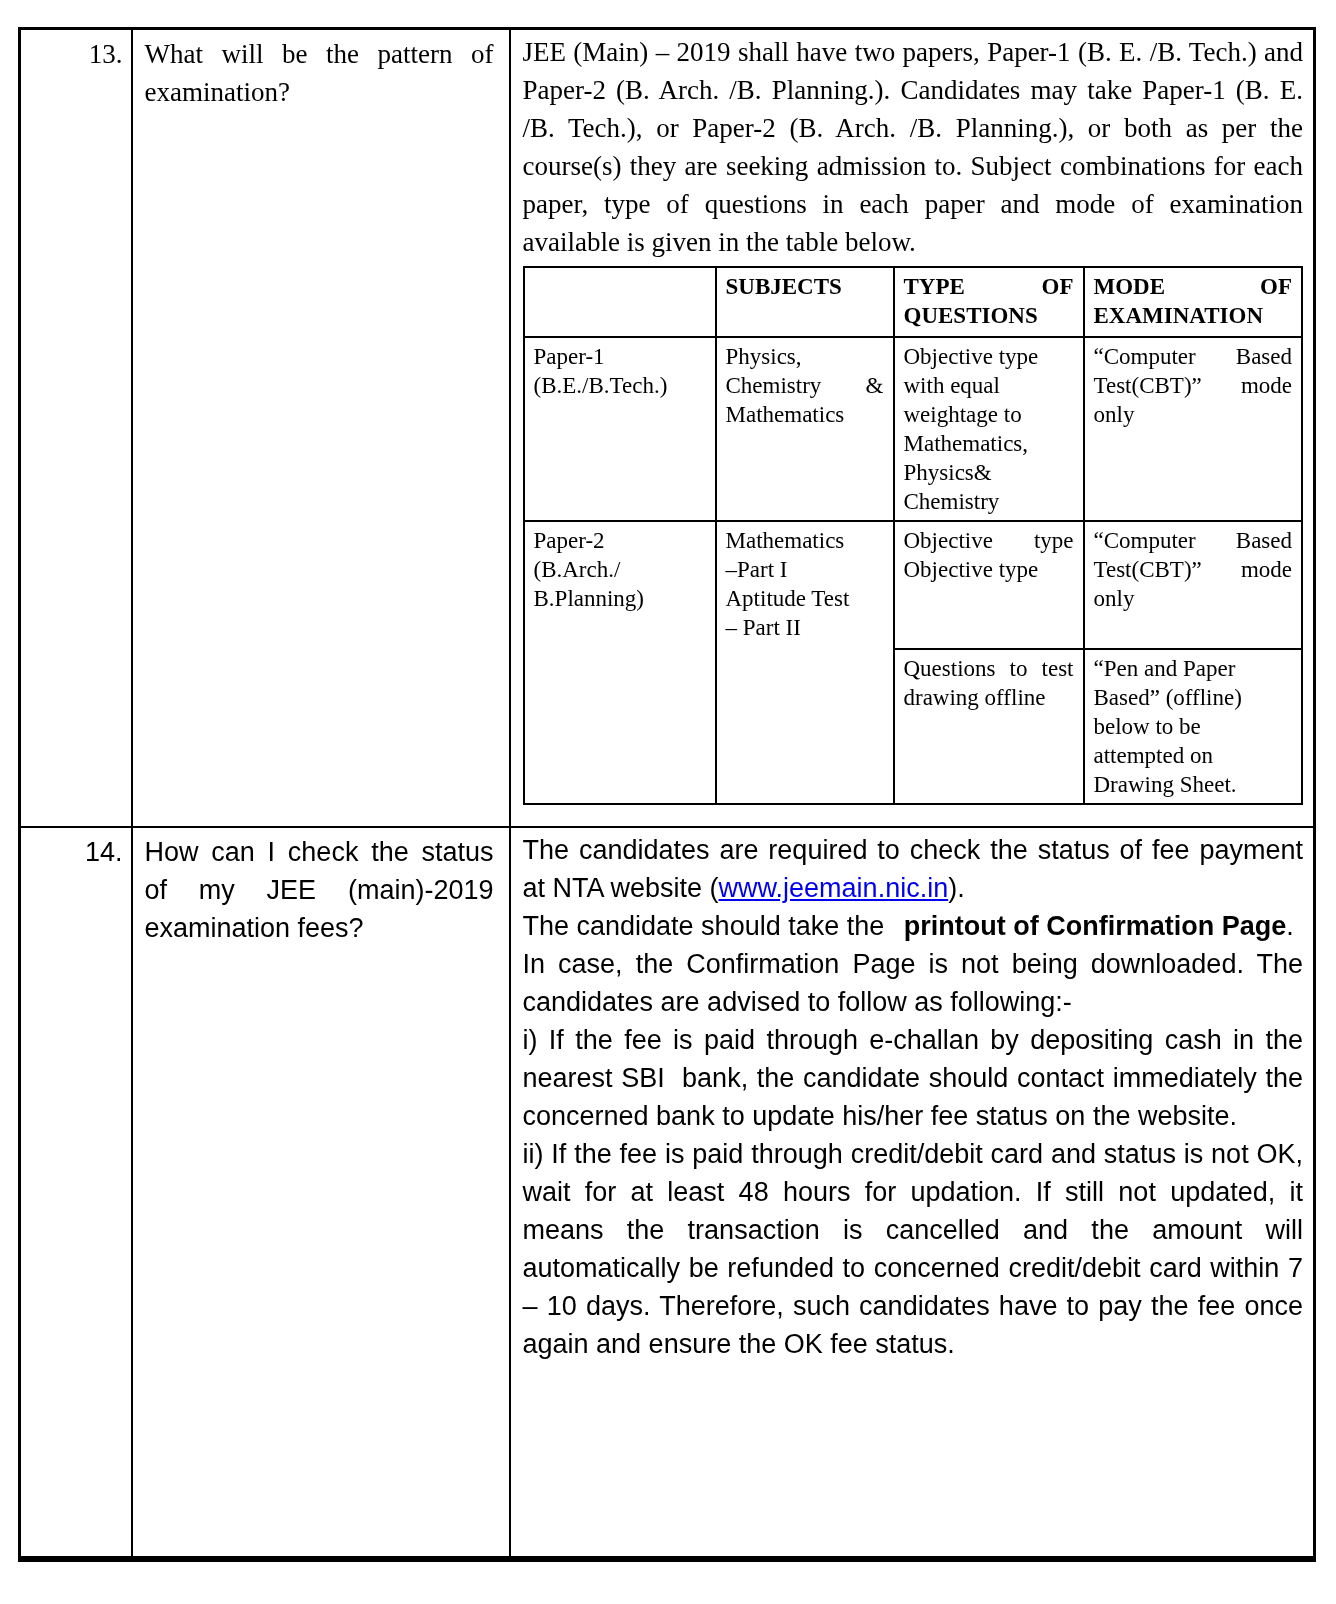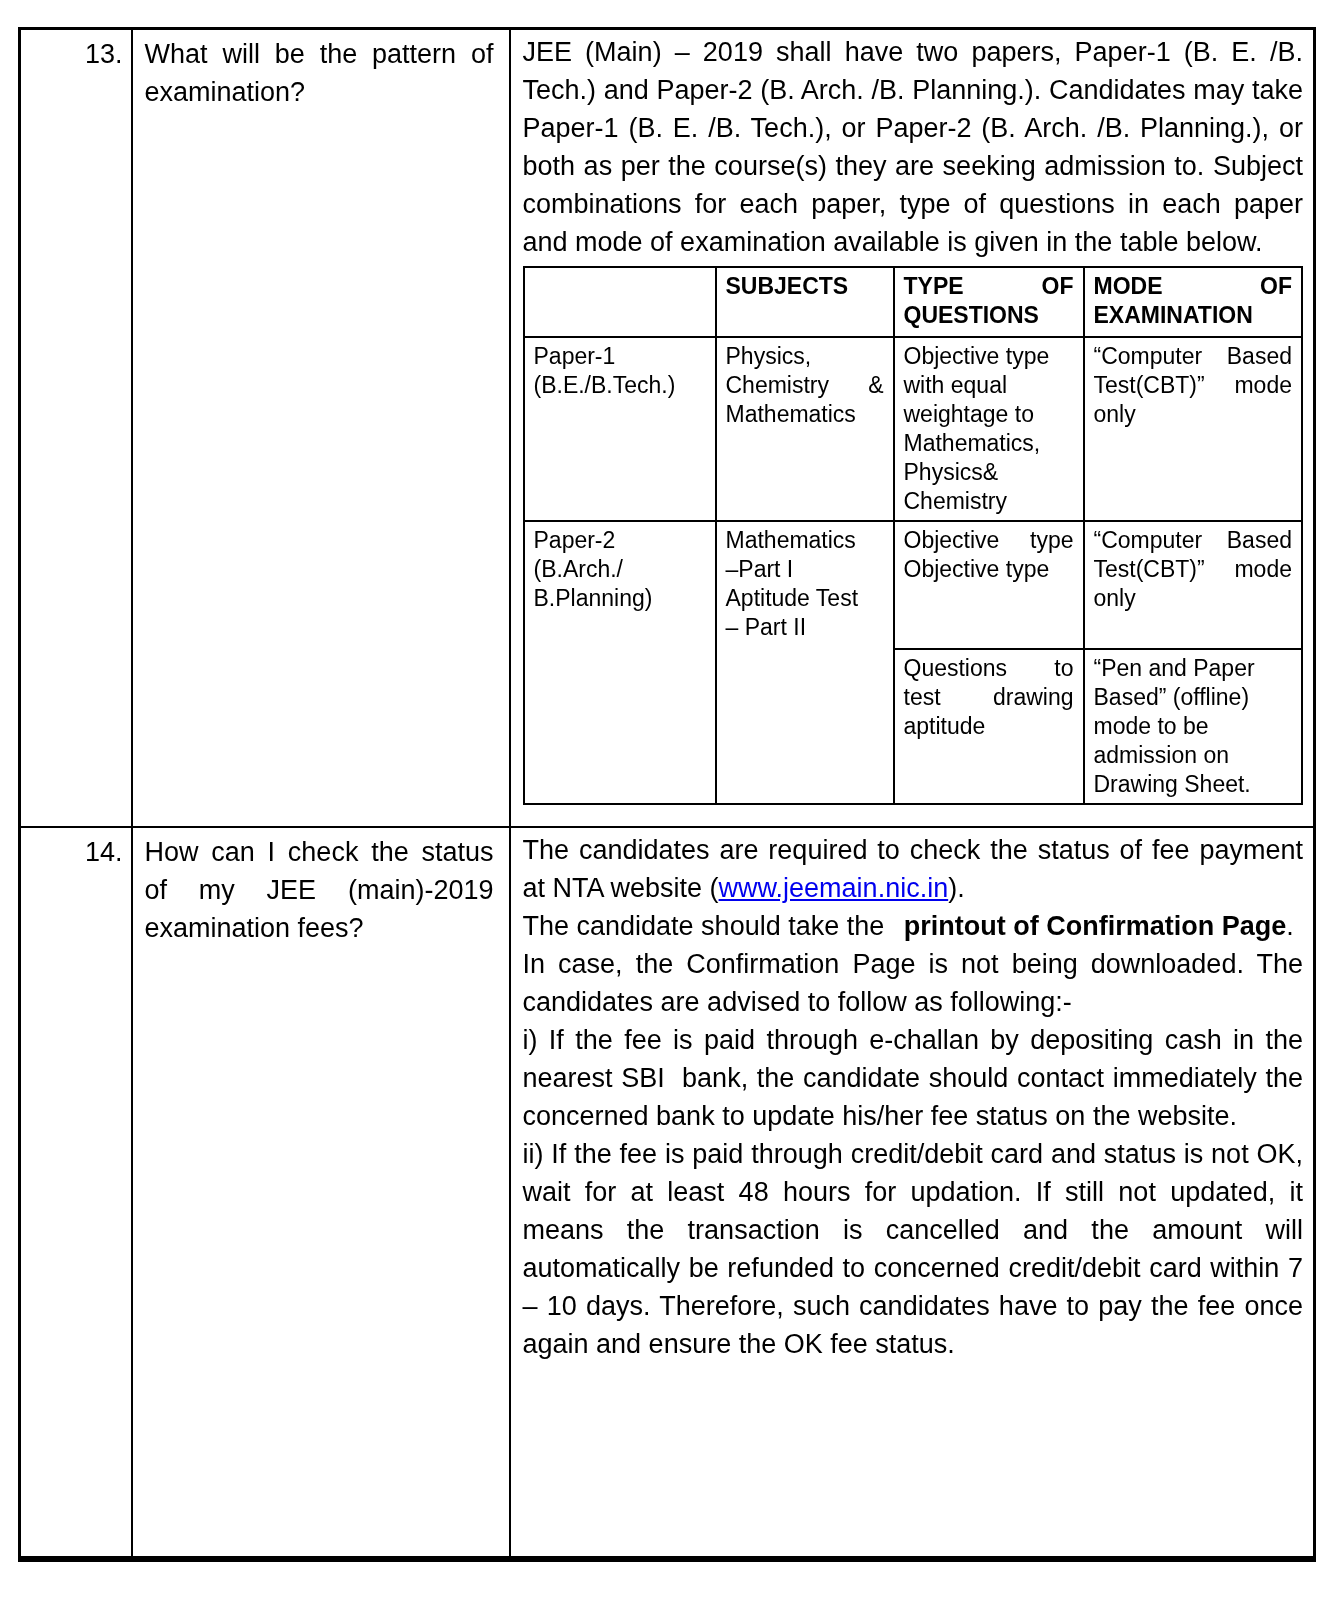--- a/index.html
+++ b/index.html
@@ -9,21 +9,21 @@
     font-family:"Liberation Sans","DejaVu Sans",sans-serif;
   }
   .page { position:relative; width:1336px; height:1604px; overflow:hidden; background:#fff; }
 
   table.faq {
     position:absolute; left:18px; top:27px; width:1298px; height:1535px;
     border-collapse:collapse; table-layout:fixed;
     border:3px solid #000; border-bottom-width:6px;
   }
   table.faq > tbody > tr > td { border:2px solid #000; vertical-align:top; }
-  tr.r13 { height:798px; }
+  tr.r13 { height:798px;font-family:Liberation Serif, serif; }
 
   td.num { text-align:right; padding:5px 8px 0 0; font-size:27px; line-height:38px; }
   td.q   { padding:5px 15px 16px 12px; font-size:27px; line-height:38px; text-align:justify; }
   td.a   { padding:3px 10px 0 12px; font-size:27px; line-height:38px; }
   td.a p { margin:0; text-align:justify; }
   td.a p + p { margin-top:0; }
 
   table.inner {
     border-collapse:collapse; table-layout:fixed; width:100%; margin-top:5px;
     border:2px solid #000;
@@ -85,22 +85,22 @@
 (B.Arch./
 B.Planning)</td>
                 <td class="pre" rowspan="2">Mathematics
 –Part I
 Aptitude Test
 – Part II</td>
                 <td class="just">Objective type Objective type</td>
                 <td class="just">“Computer Based Test(CBT)” mode only</td>
               </tr>
               <tr class="ir3">
-                <td class="just">Questions to test drawing aptitude</td>
-                <td>“Pen and Paper Based” (offline) mode to be admission on Drawing Sheet.</td>
+                <td class="just">Questions to test drawing offline</td>
+                <td>“Pen and Paper Based” (offline) below to be attempted on Drawing Sheet.</td>
               </tr>
             </tbody>
           </table>
         </td>
       </tr>
       <tr>
         <td class="num">14.</td>
         <td class="q">How can I check the status of my JEE (main)-2019 examination fees?</td>
         <td class="a">
           <p><span>The candidates are required to check the status of fee payment at NTA website (</span><a href="#" class="weblink">www.jeemain.nic.in</a><span>).</span></p>

